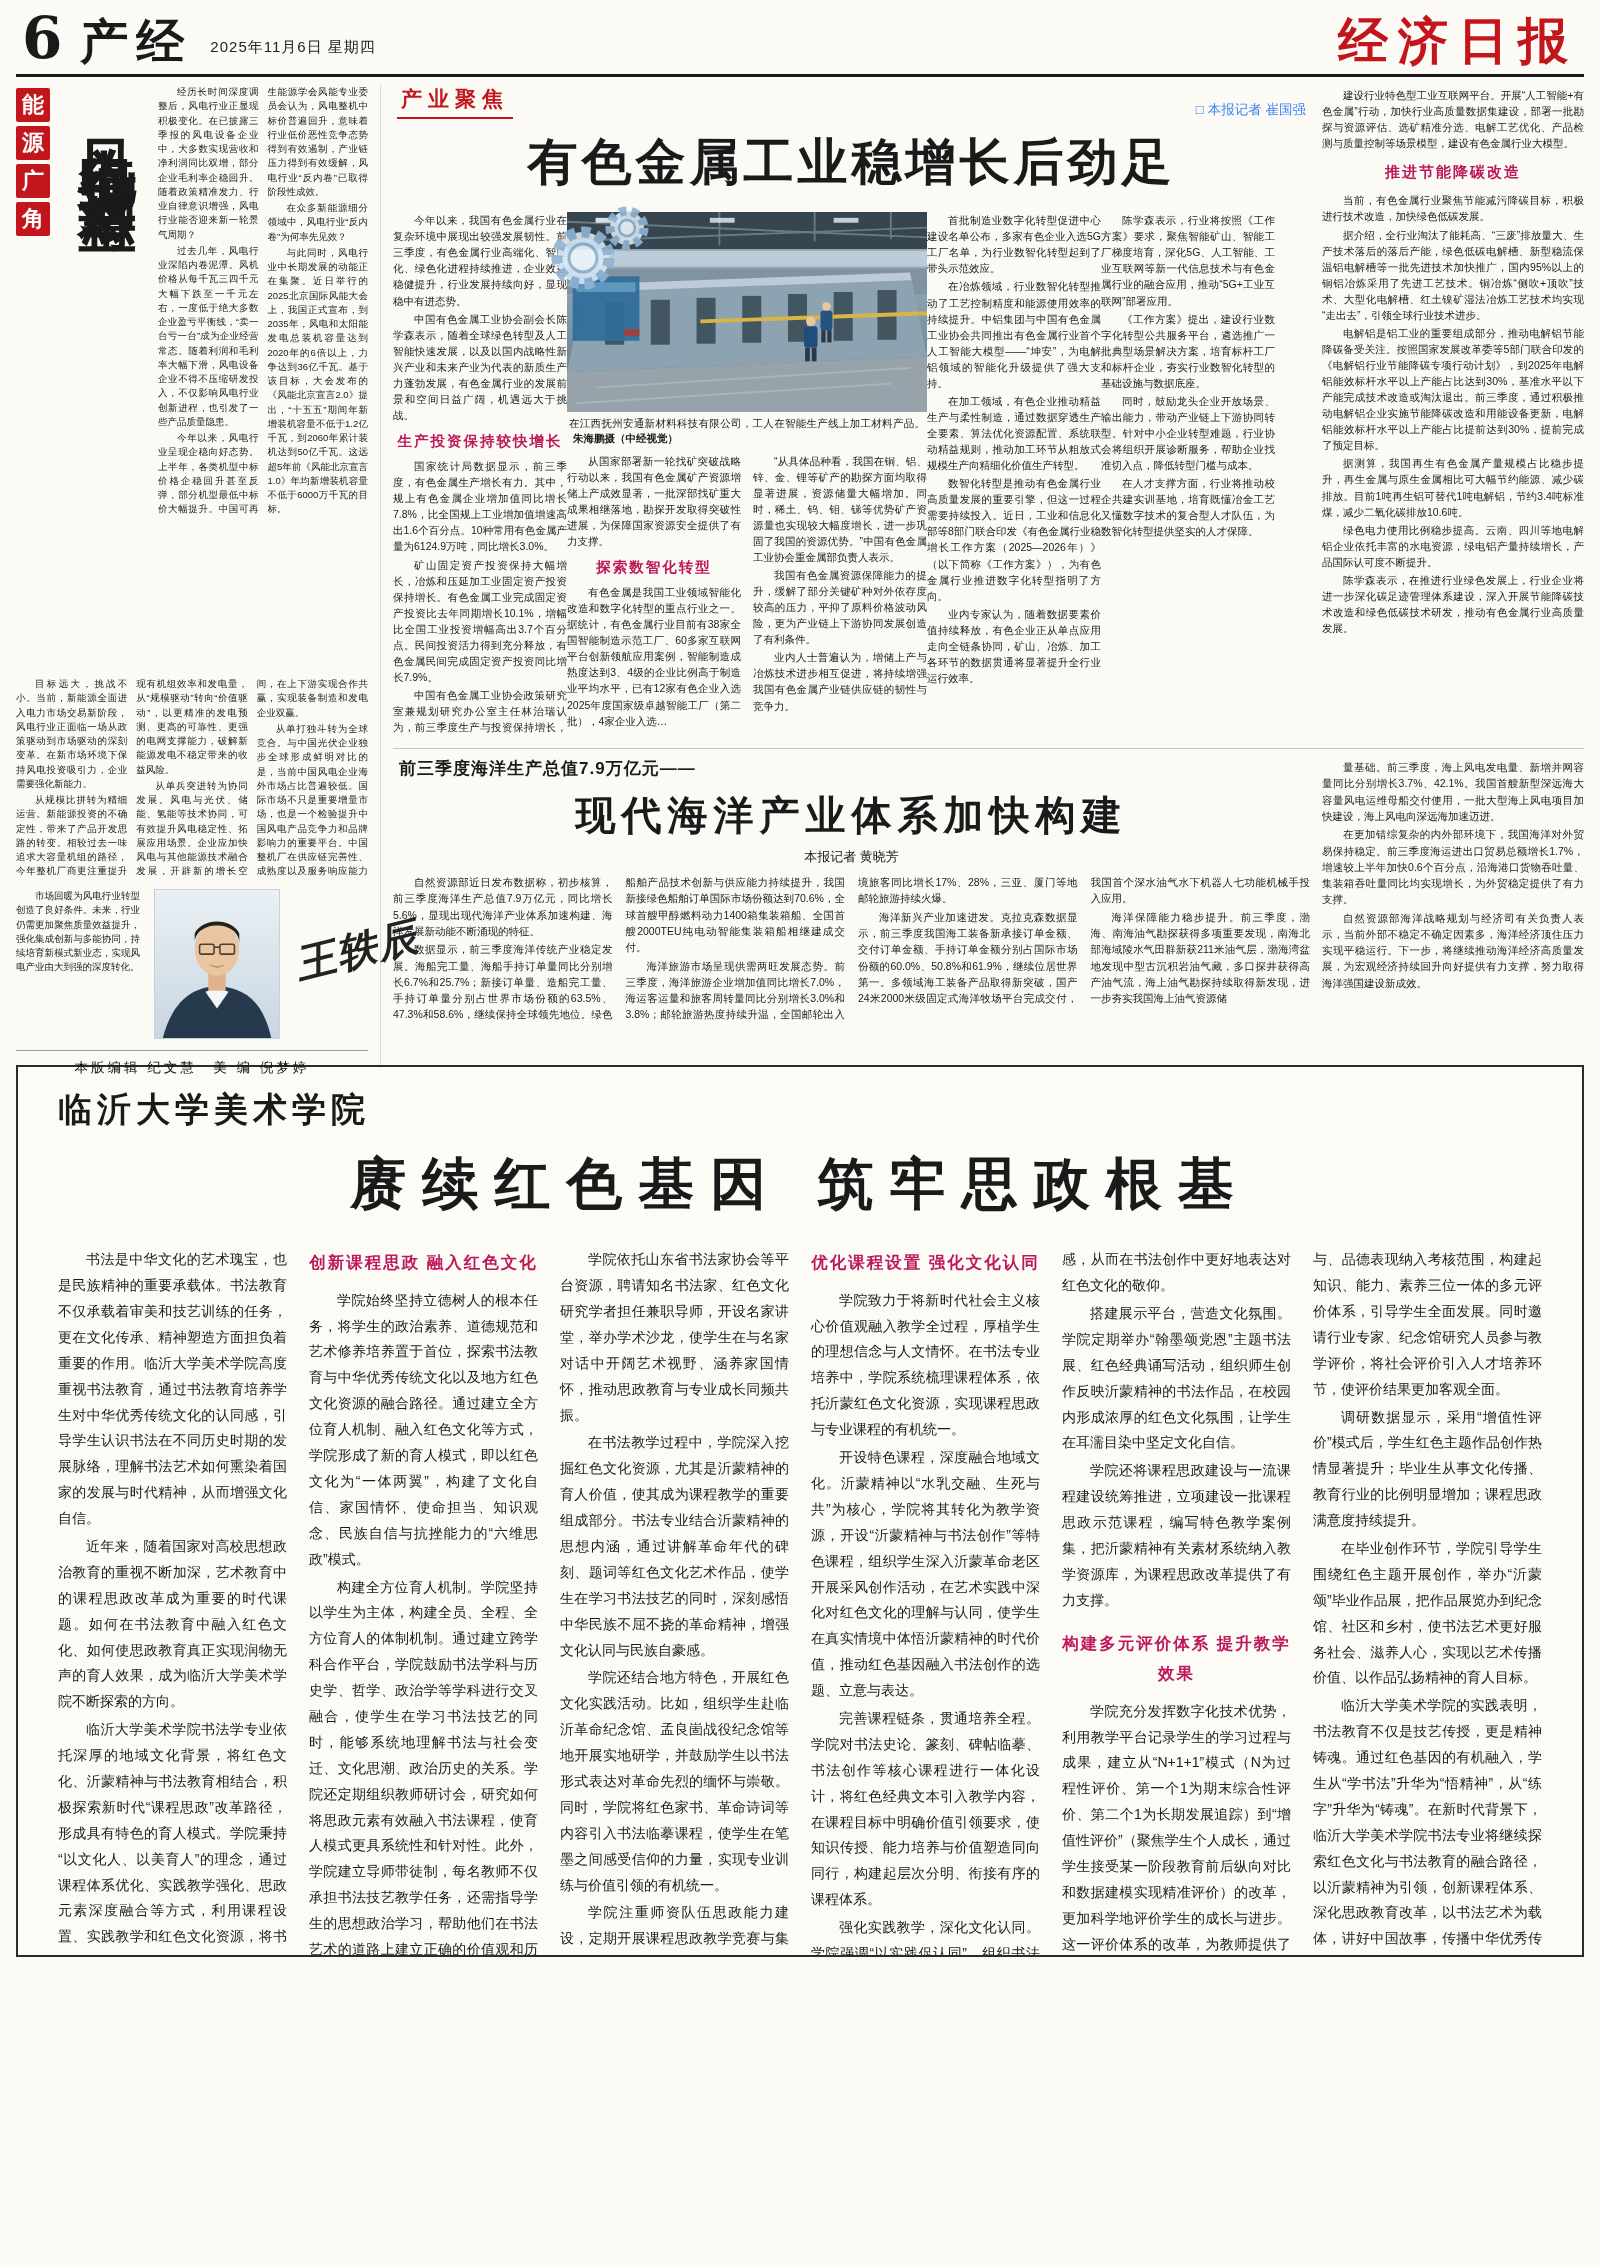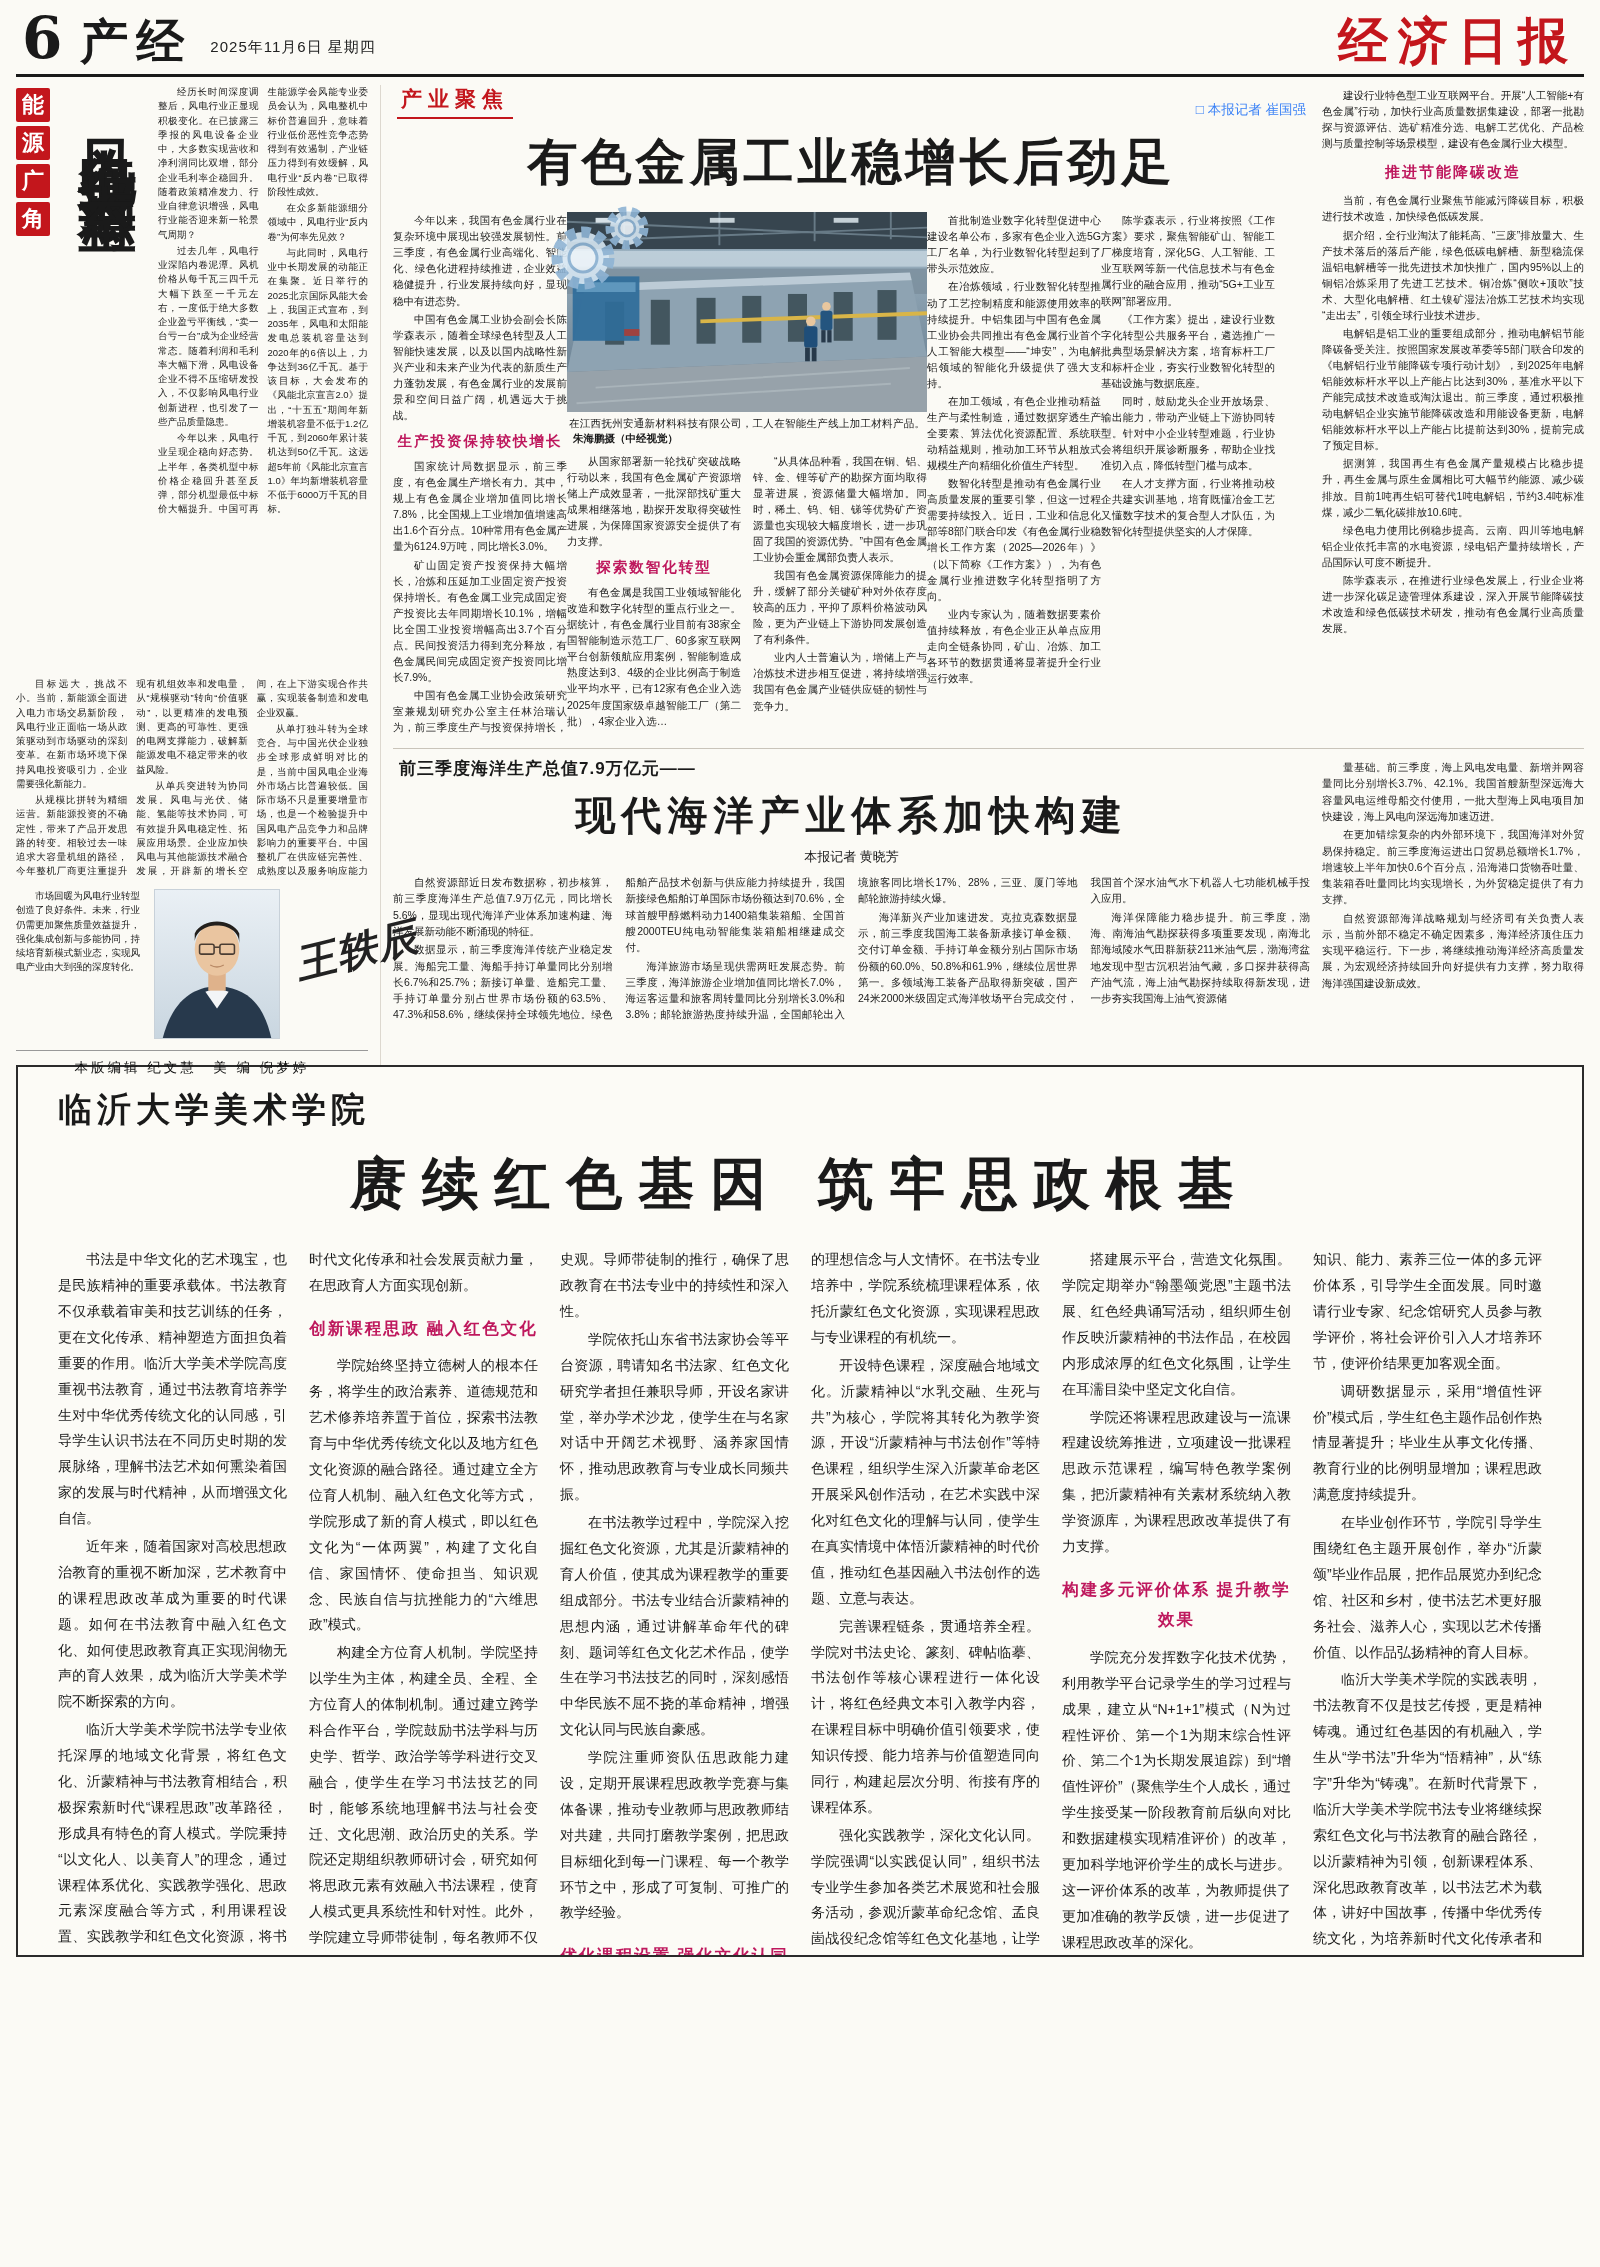--- a/index.html
+++ b/index.html
@@ -305,20 +305,21 @@
     <h1 class="ad-headline">赓续红色基因 筑牢思政根基</h1>
     <div class="ad-body flow">
         <p class="para">书法是中华文化的艺术瑰宝，也是民族精神的重要承载体。书法教育不仅承载着审美和技艺训练的任务，更在文化传承、精神塑造方面担负着重要的作用。临沂大学美术学院高度重视书法教育，通过书法教育培养学生对中华优秀传统文化的认同感，引导学生认识书法在不同历史时期的发展脉络，理解书法艺术如何熏染着国家的发展与时代精神，从而增强文化自信。</p>
         <p class="para">近年来，随着国家对高校思想政治教育的重视不断加深，艺术教育中的课程思政改革成为重要的时代课题。如何在书法教育中融入红色文化、如何使思政教育真正实现润物无声的育人效果，成为临沂大学美术学院不断探索的方向。</p>
         <p class="para">临沂大学美术学院书法学专业依托深厚的地域文化背景，将红色文化、沂蒙精神与书法教育相结合，积极探索新时代“课程思政”改革路径，形成具有特色的育人模式。学院秉持“以文化人、以美育人”的理念，通过课程体系优化、实践教学强化、思政元素深度融合等方式，利用课程设置、实践教学和红色文化资源，将书法教育的专业价值与时代价值相结合，培养具备家国情怀、文化自信与社会责任感的高素质书法人才，为新时代文化传承和社会发展贡献力量，在思政育人方面实现创新。</p>
         <p class="subhead">创新课程思政 融入红色文化</p>
         <p class="para">学院始终坚持立德树人的根本任务，将学生的政治素养、道德规范和艺术修养培养置于首位，探索书法教育与中华优秀传统文化以及地方红色文化资源的融合路径。通过建立全方位育人机制、融入红色文化等方式，学院形成了新的育人模式，即以红色文化为“一体两翼”，构建了文化自信、家国情怀、使命担当、知识观念、民族自信与抗挫能力的“六维思政”模式。</p>
         <p class="para">构建全方位育人机制。学院坚持以学生为主体，构建全员、全程、全方位育人的体制机制。通过建立跨学科合作平台，学院鼓励书法学科与历史学、哲学、政治学等学科进行交叉融合，使学生在学习书法技艺的同时，能够系统地理解书法与社会变迁、文化思潮、政治历史的关系。学院还定期组织教师研讨会，研究如何将思政元素有效融入书法课程，使育人模式更具系统性和针对性。此外，学院建立导师带徒制，每名教师不仅承担书法技艺教学任务，还需指导学生的思想政治学习，帮助他们在书法艺术的道路上建立正确的价值观和历史观。导师带徒制的推行，确保了思政教育在书法专业中的持续性和深入性。</p>
         <p class="para">学院依托山东省书法家协会等平台资源，聘请知名书法家、红色文化研究学者担任兼职导师，开设名家讲堂，举办学术沙龙，使学生在与名家对话中开阔艺术视野、涵养家国情怀，推动思政教育与专业成长同频共振。</p>
         <p class="para">在书法教学过程中，学院深入挖掘红色文化资源，尤其是沂蒙精神的育人价值，使其成为课程教学的重要组成部分。书法专业结合沂蒙精神的思想内涵，通过讲解革命年代的碑刻、题词等红色文化艺术作品，使学生在学习书法技艺的同时，深刻感悟中华民族不屈不挠的革命精神，增强文化认同与民族自豪感。</p>
+        <p class="para">学院还结合地方特色，开展红色文化实践活动。比如，组织学生赴临沂革命纪念馆、孟良崮战役纪念馆等地开展实地研学，并鼓励学生以书法形式表达对革命先烈的缅怀与崇敬。同时，学院将红色家书、革命诗词等内容引入书法临摹课程，使学生在笔墨之间感受信仰的力量，实现专业训练与价值引领的有机统一。</p>
         <p class="para">学院注重师资队伍思政能力建设，定期开展课程思政教学竞赛与集体备课，推动专业教师与思政教师结对共建，共同打磨教学案例，把思政目标细化到每一门课程、每一个教学环节之中，形成了可复制、可推广的教学经验。</p>
         <p class="subhead">优化课程设置 强化文化认同</p>
         <p class="para">学院致力于将新时代社会主义核心价值观融入教学全过程，厚植学生的理想信念与人文情怀。在书法专业培养中，学院系统梳理课程体系，依托沂蒙红色文化资源，实现课程思政与专业课程的有机统一。</p>
         <p class="para">开设特色课程，深度融合地域文化。沂蒙精神以“水乳交融、生死与共”为核心，学院将其转化为教学资源，开设“沂蒙精神与书法创作”等特色课程，组织学生深入沂蒙革命老区开展采风创作活动，在艺术实践中深化对红色文化的理解与认同，使学生在真实情境中体悟沂蒙精神的时代价值，推动红色基因融入书法创作的选题、立意与表达。</p>
         <p class="para">完善课程链条，贯通培养全程。学院对书法史论、篆刻、碑帖临摹、书法创作等核心课程进行一体化设计，将红色经典文本引入教学内容，在课程目标中明确价值引领要求，使知识传授、能力培养与价值塑造同向同行，构建起层次分明、衔接有序的课程体系。</p>
         <p class="para">强化实践教学，深化文化认同。学院强调“以实践促认同”，组织书法专业学生参加各类艺术展览和社会服务活动，参观沂蒙革命纪念馆、孟良崮战役纪念馆等红色文化基地，让学生在实地考察中感受革命历史的厚重感，从而在书法创作中更好地表达对红色文化的敬仰。</p>
         <p class="para">搭建展示平台，营造文化氛围。学院定期举办“翰墨颂党恩”主题书法展、红色经典诵写活动，组织师生创作反映沂蒙精神的书法作品，在校园内形成浓厚的红色文化氛围，让学生在耳濡目染中坚定文化自信。</p>
         <p class="para">学院还将课程思政建设与一流课程建设统筹推进，立项建设一批课程思政示范课程，编写特色教学案例集，把沂蒙精神有关素材系统纳入教学资源库，为课程思政改革提供了有力支撑。</p>
         <p class="subhead">构建多元评价体系 提升教学效果</p>
         <p class="para">学院充分发挥数字化技术优势，利用教学平台记录学生的学习过程与成果，建立从“N+1+1”模式（N为过程性评价、第一个1为期末综合性评价、第二个1为长期发展追踪）到“增值性评价”（聚焦学生个人成长，通过学生接受某一阶段教育前后纵向对比和数据建模实现精准评价）的改革，更加科学地评价学生的成长与进步。这一评价体系的改革，为教师提供了更加准确的教学反馈，进一步促进了课程思政改革的深化。</p>

